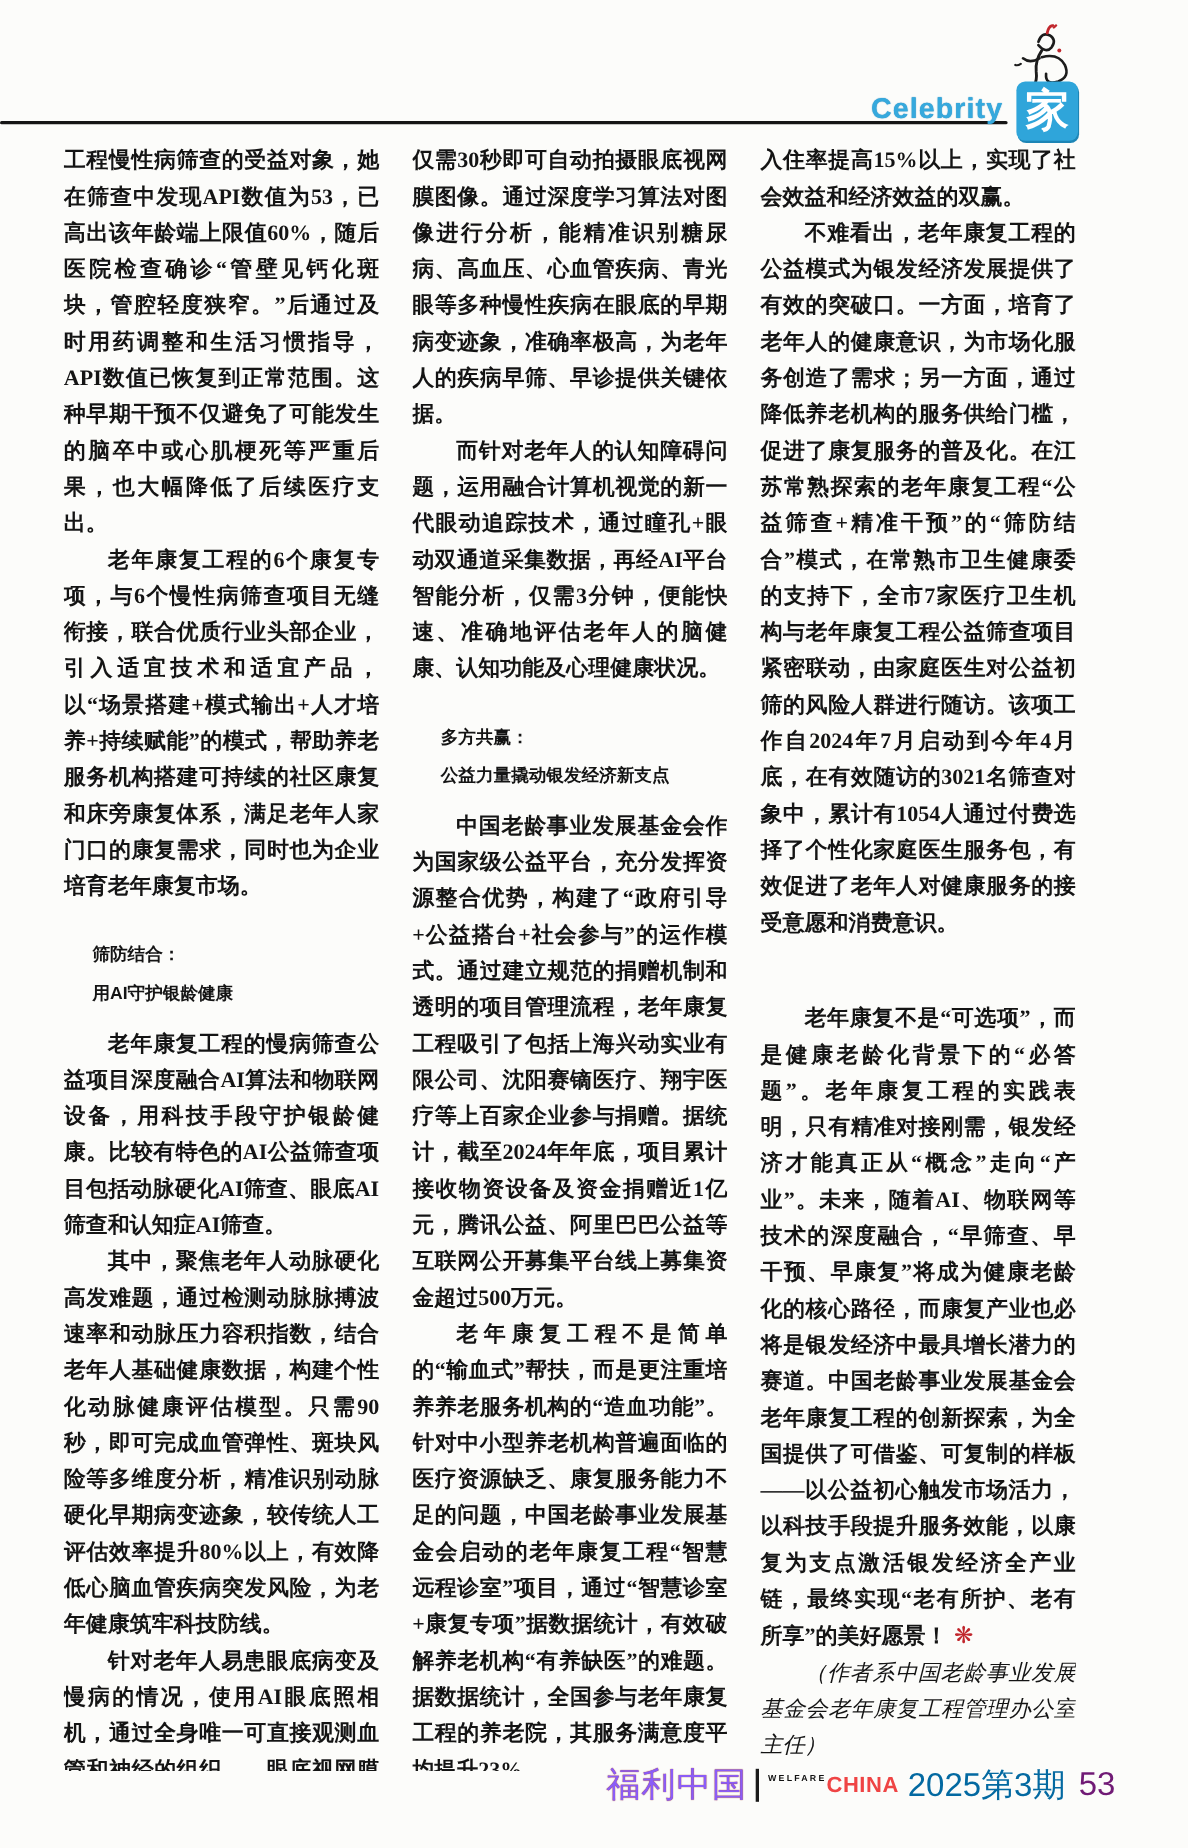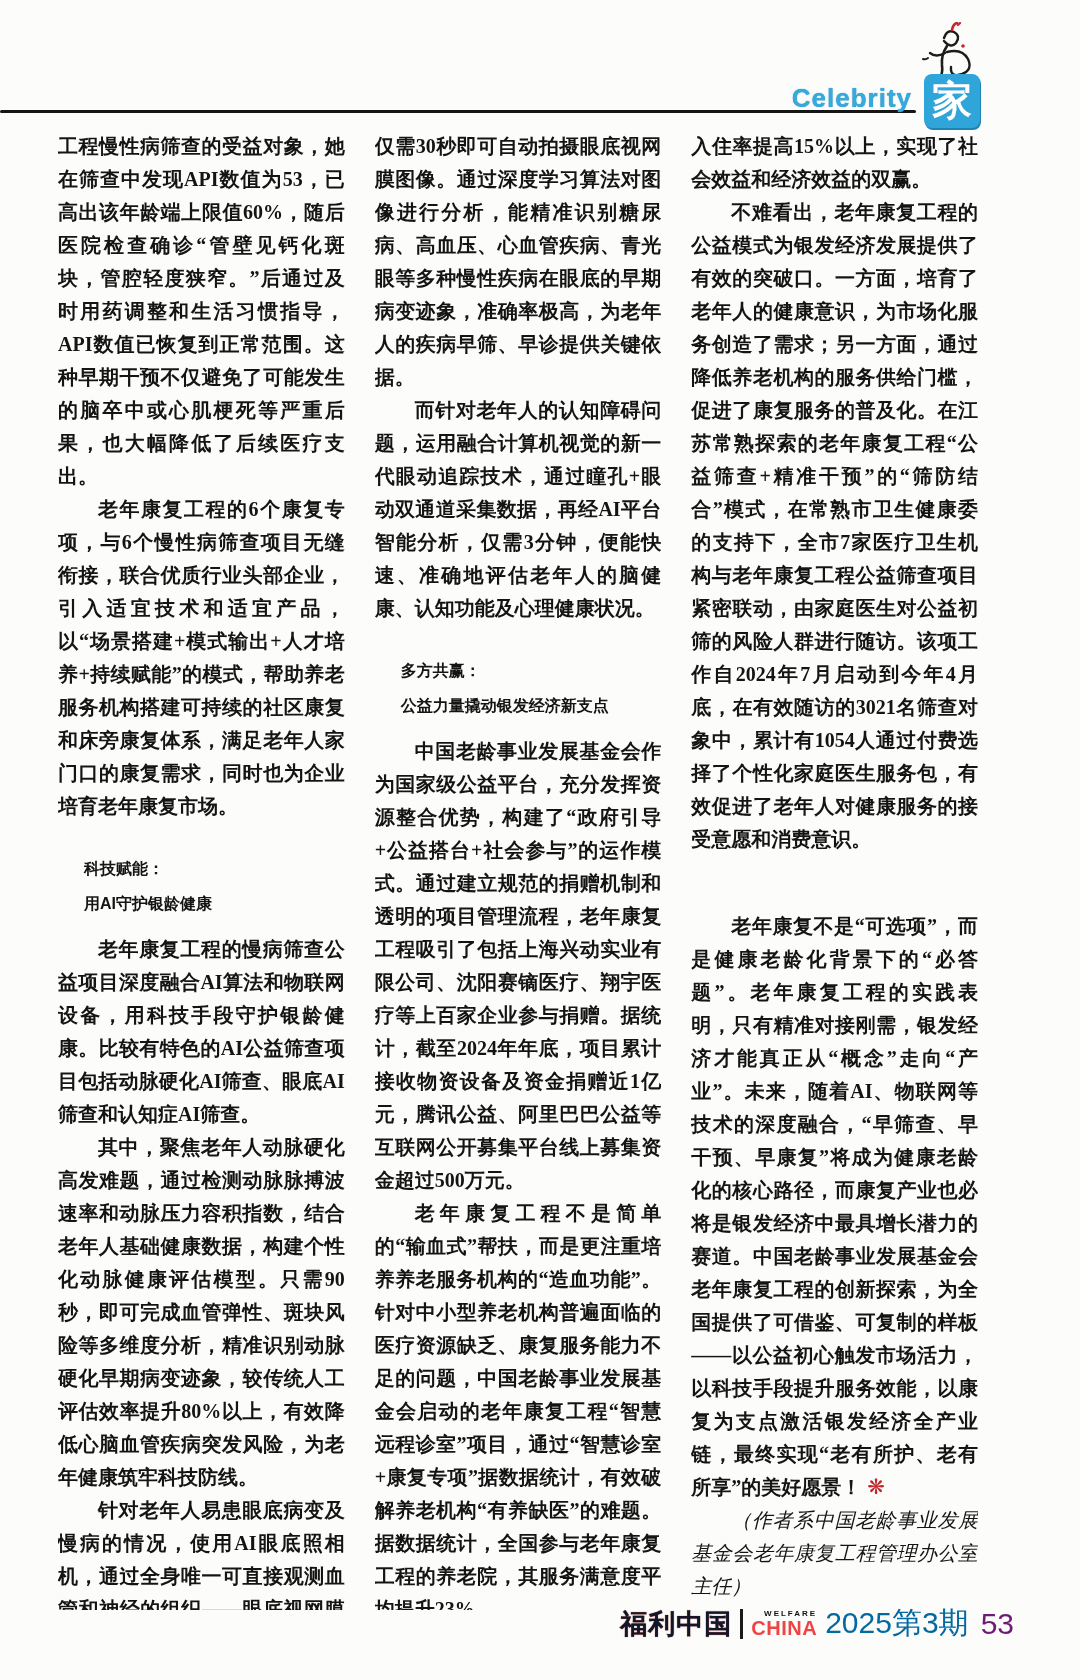--- a/index.html
+++ b/index.html
@@ -63,25 +63,25 @@
   .attribution{
     font-style:italic;font-weight:500;
   }
   
   .footer{
     position:absolute;right:66px;bottom:36px;
     display:flex;align-items:center;gap:8px;
     font-family:"Liberation Sans", sans-serif;
   }
   .f-cn{
-    color:#0f172a;font-weight:bold;font-size:27px;letter-spacing:1px;
+    color:#8b5cf6;font-weight:normal;font-size:31px;letter-spacing:1px;
     text-shadow:0 0 1px #8e140f;
   }
   .f-bar{width:3px;height:30px;background:#1a1a1a;}
-  .f-en{display:flex;flex-direction:column;align-items:flex-end;line-height:1;}
+  .f-en{display:flex;flex-direction:row;align-items:flex-start;line-height:1;}
   .f-en .top{font-size:8px;letter-spacing:2px;font-weight:bold;color:#111;}
   .f-en .main{font-size:20px;font-weight:bold;color:#ef4444;letter-spacing:0.5px;}
   .f-issue{font-size:30px;color:#0369a1;}
   .f-page{font-size:30px;color:#701a75;font-weight:500;margin-left:4px;}
 </style>
 </head>
 <body>
 
 <div class="page">
 
@@ -104,21 +104,21 @@
   <div class="brand-box">
     <span>家</span>
   </div>
 
   <div class="columns">
 
     <section class="col">
       <p class="cont">工程慢性病筛查的受益对象，她在筛查中发现API数值为53，已高出该年龄端上限值60%，随后医院检查确诊“管壁见钙化斑块，管腔轻度狭窄。”后通过及时用药调整和生活习惯指导，API数值已恢复到正常范围。这种早期干预不仅避免了可能发生的脑卒中或心肌梗死等严重后果，也大幅降低了后续医疗支出。</p>
       <p>老年康复工程的6个康复专项，与6个慢性病筛查项目无缝衔接，联合优质行业头部企业，引入适宜技术和适宜产品，以“场景搭建+模式输出+人才培养+持续赋能”的模式，帮助养老服务机构搭建可持续的社区康复和床旁康复体系，满足老年人家门口的康复需求，同时也为企业培育老年康复市场。</p>
       <h3 class="subhead">
-        <span>科技赋能：</span>
+        <span>筛防结合：</span>
         <span>用AI守护银龄健康</span>
       </h3>
       <p>老年康复工程的慢病筛查公益项目深度融合AI算法和物联网设备，用科技手段守护银龄健康。比较有特色的AI公益筛查项目包括动脉硬化AI筛查、眼底AI筛查和认知症AI筛查。</p>
       <p>其中，聚焦老年人动脉硬化高发难题，通过检测动脉脉搏波速率和动脉压力容积指数，结合老年人基础健康数据，构建个性化动脉健康评估模型。只需90秒，即可完成血管弹性、斑块风险等多维度分析，精准识别动脉硬化早期病变迹象，较传统人工评估效率提升80%以上，有效降低心脑血管疾病突发风险，为老年健康筑牢科技防线。</p>
       <p>针对老年人易患眼底病变及慢病的情况，使用AI眼底照相机，通过全身唯一可直接观测血管和神经的组织——眼底视网膜进行筛查，</p>
     </section>
 
     <section class="col">
       <p class="cont">仅需30秒即可自动拍摄眼底视网膜图像。通过深度学习算法对图像进行分析，能精准识别糖尿病、高血压、心血管疾病、青光眼等多种慢性疾病在眼底的早期病变迹象，准确率极高，为老年人的疾病早筛、早诊提供关键依据。</p>
       <p>而针对老年人的认知障碍问题，运用融合计算机视觉的新一代眼动追踪技术，通过瞳孔+眼动双通道采集数据，再经AI平台智能分析，仅需3分钟，便能快速、准确地评估老年人的脑健康、认知功能及心理健康状况。</p>

